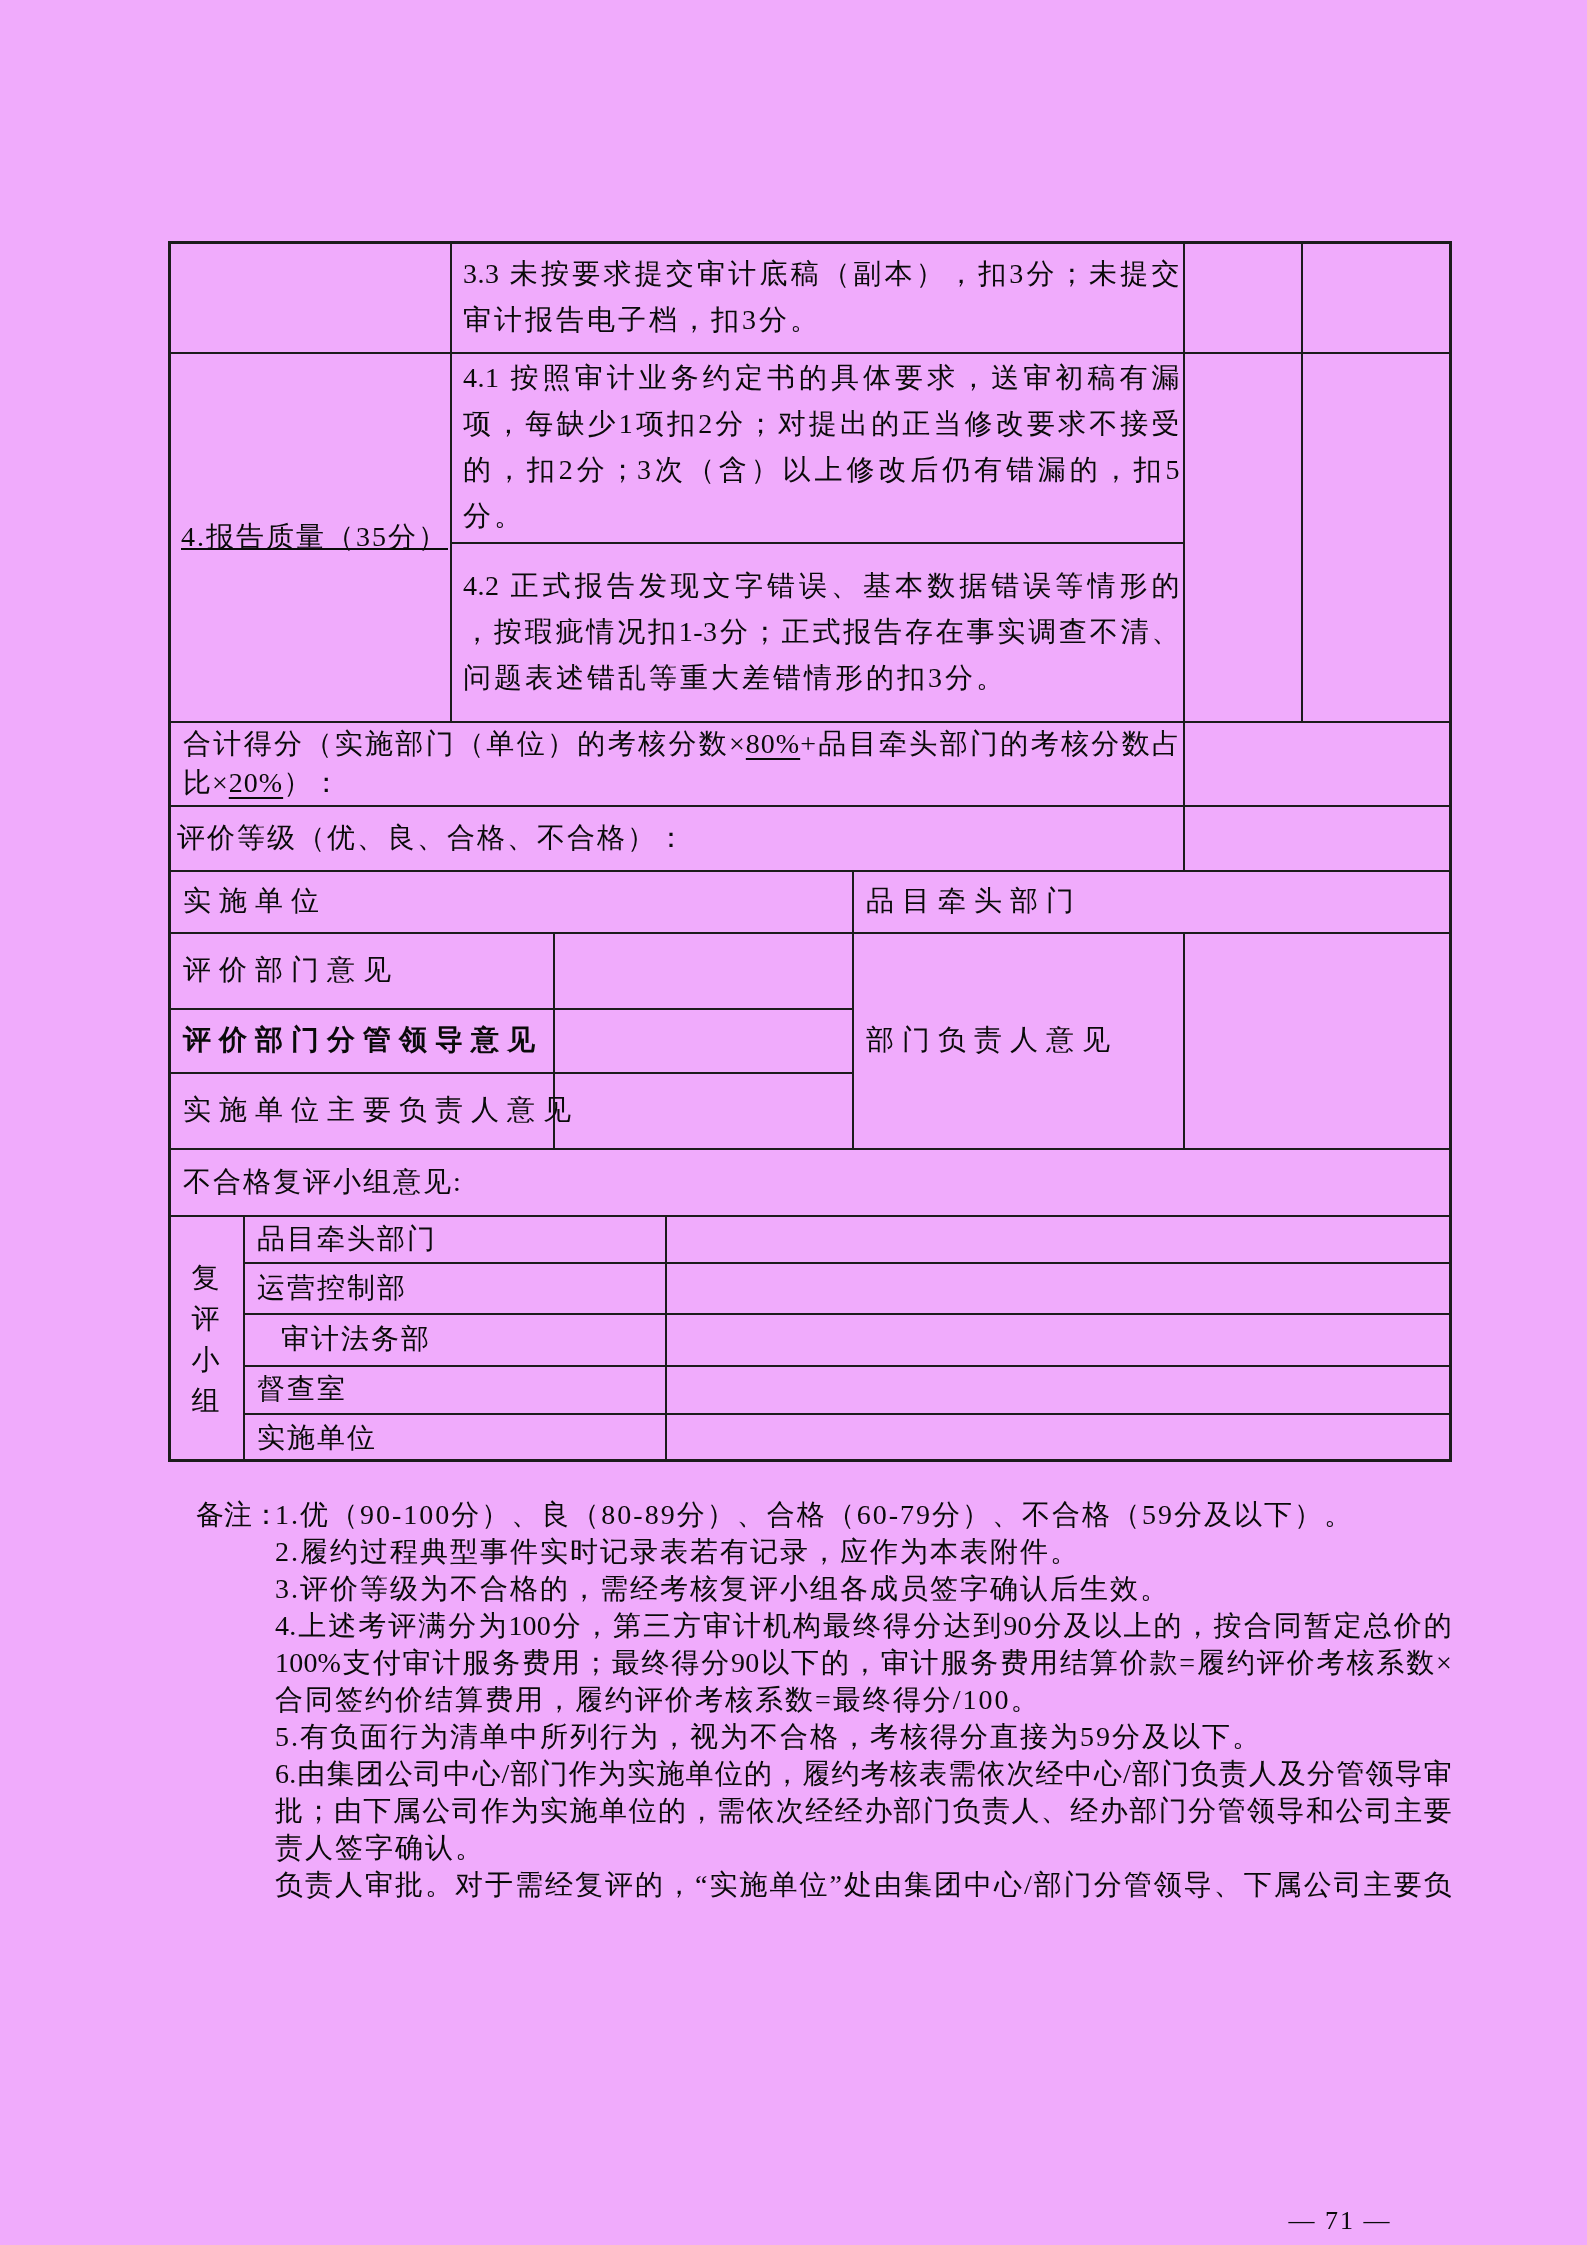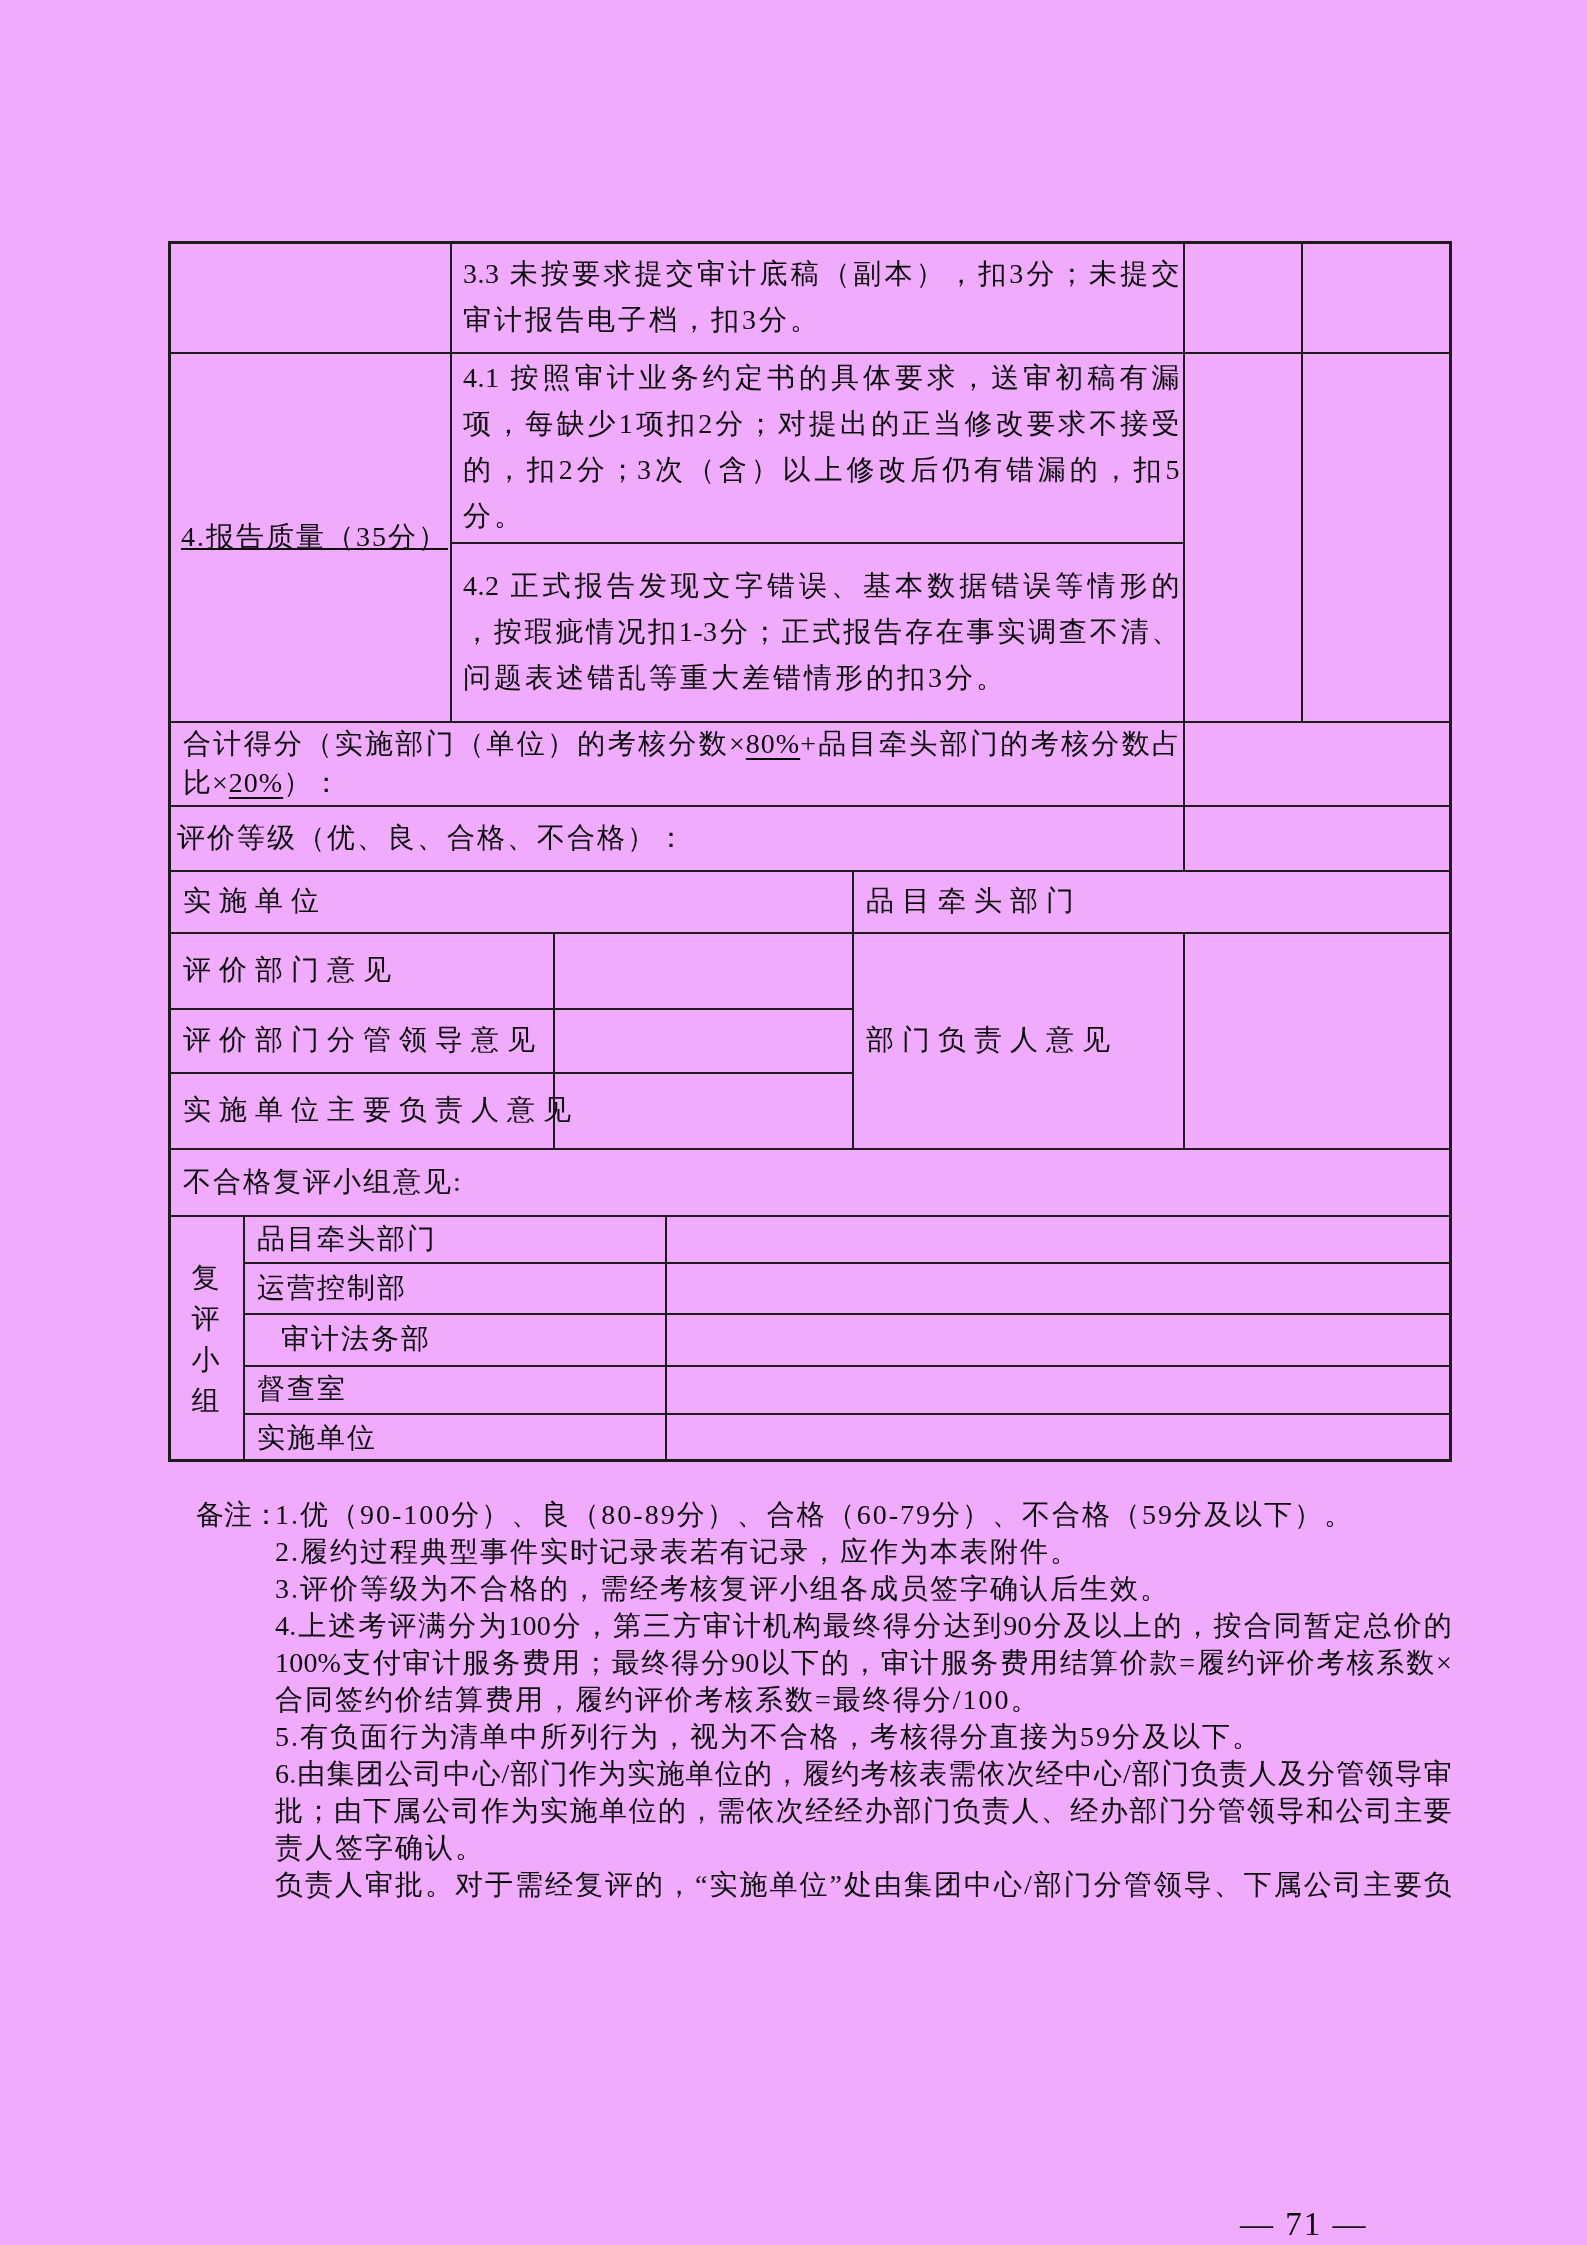--- a/index.html
+++ b/index.html
@@ -15,21 +15,21 @@
         letter-spacing:0.5px;white-space:normal;}
   .label8{letter-spacing:8px;}
   .ls2{letter-spacing:2px;}
   .ls1{letter-spacing:1px;}
   .u{text-decoration:underline;text-underline-offset:5px;}
   .vchars{position:absolute;display:flex;flex-direction:column;justify-content:center;
           align-items:center;font-size:28px;line-height:41px;letter-spacing:0;}
   .notes{position:absolute;font-size:28px;line-height:37px;}
   .notes .nline{width:100%;white-space:nowrap;letter-spacing:2px;}
   .notes .nline.fill{white-space:normal;letter-spacing:0.2px;}
-  .pageno{position:absolute;font-size:33px;letter-spacing:2px;text-align:left;
+  .pageno{position:absolute;font-size:26px;letter-spacing:2px;text-align:center;
           white-space:nowrap;}
 </style>
 </head>
 <body>
 
 <div class="page">
 
   <div>
 
     <i class="gl" style="left:168px;top:241px;width:1284px;height:3px;"></i>
@@ -98,21 +98,21 @@
     <div class="cell label8" style="left:183px;top:870px;width:660px;height:62px;">
       <div class="ln">实施单位</div>
     </div>
     <div class="cell label8" style="left:866px;top:870px;width:560px;height:62px;">
       <div class="ln">品目牵头部门</div>
     </div>
 
     <div class="cell label8" style="left:183px;top:932px;width:366px;height:76px;">
       <div class="ln">评价部门意见</div>
     </div>
-    <div class="cell label8" style="left:183px;top:1008px;width:366px;height:64px;">
+    <div class="cell label8" style="left:183px;top:1008px;width:366px;height:64px;font-weight:bold;">
       <div class="ln">评价部门分管领导意见</div>
     </div>
     <div class="cell label8" style="left:183px;top:1072px;width:366px;height:76px;">
       <div class="ln">实施单位主要负责人意见</div>
     </div>
 
     <div class="cell label8" style="left:866px;top:932px;width:312px;height:216px;">
       <div class="ln">部门负责人意见</div>
     </div>
 

